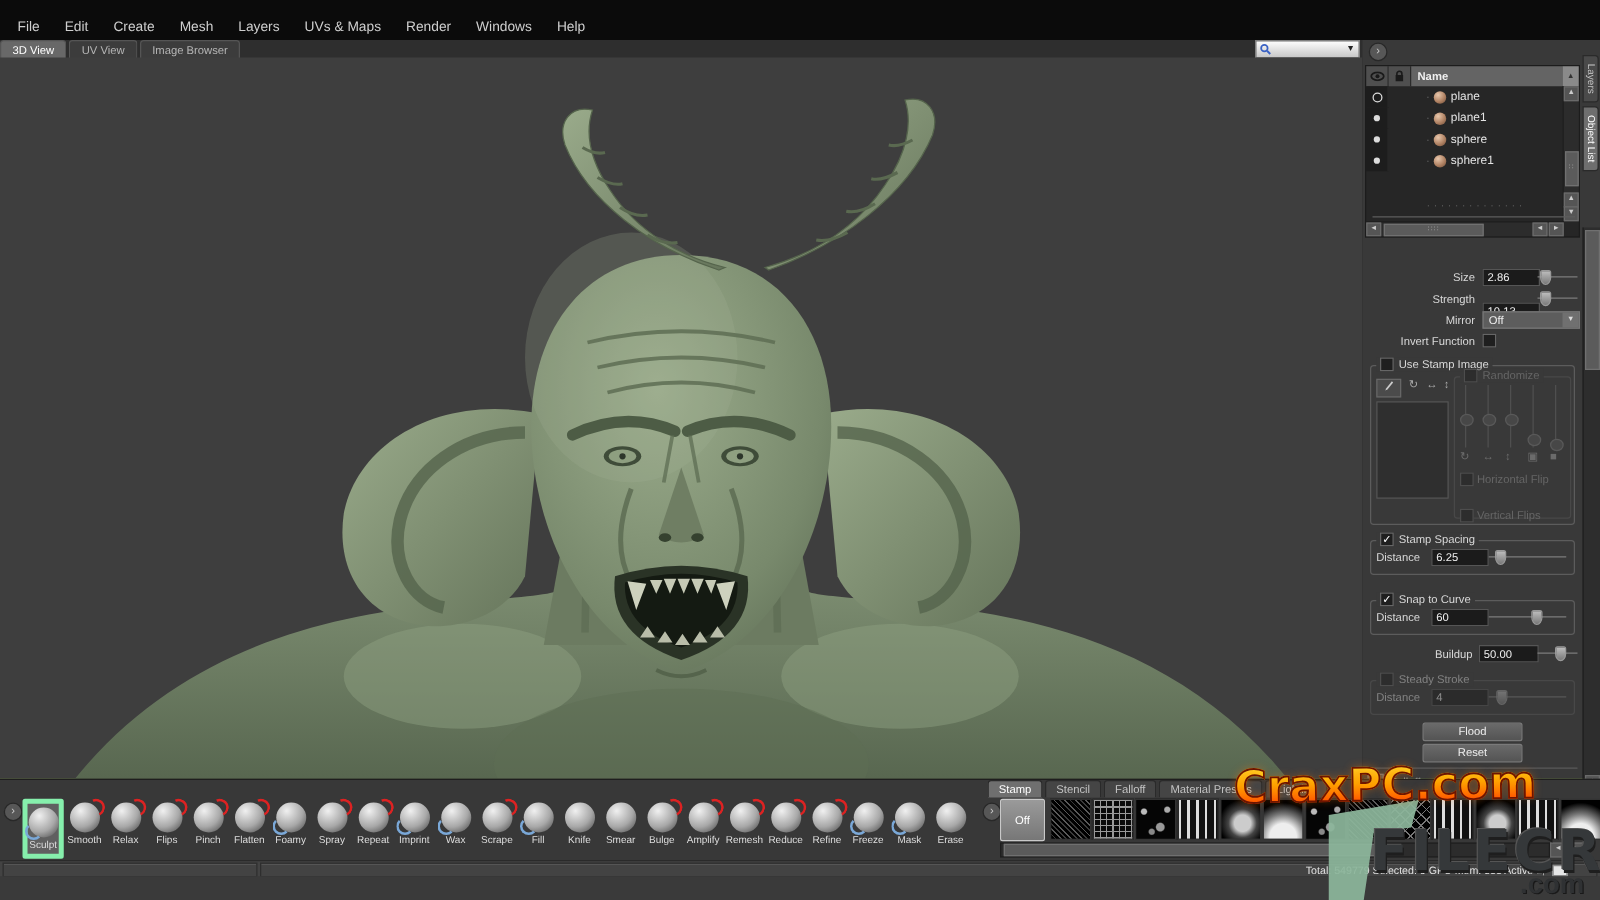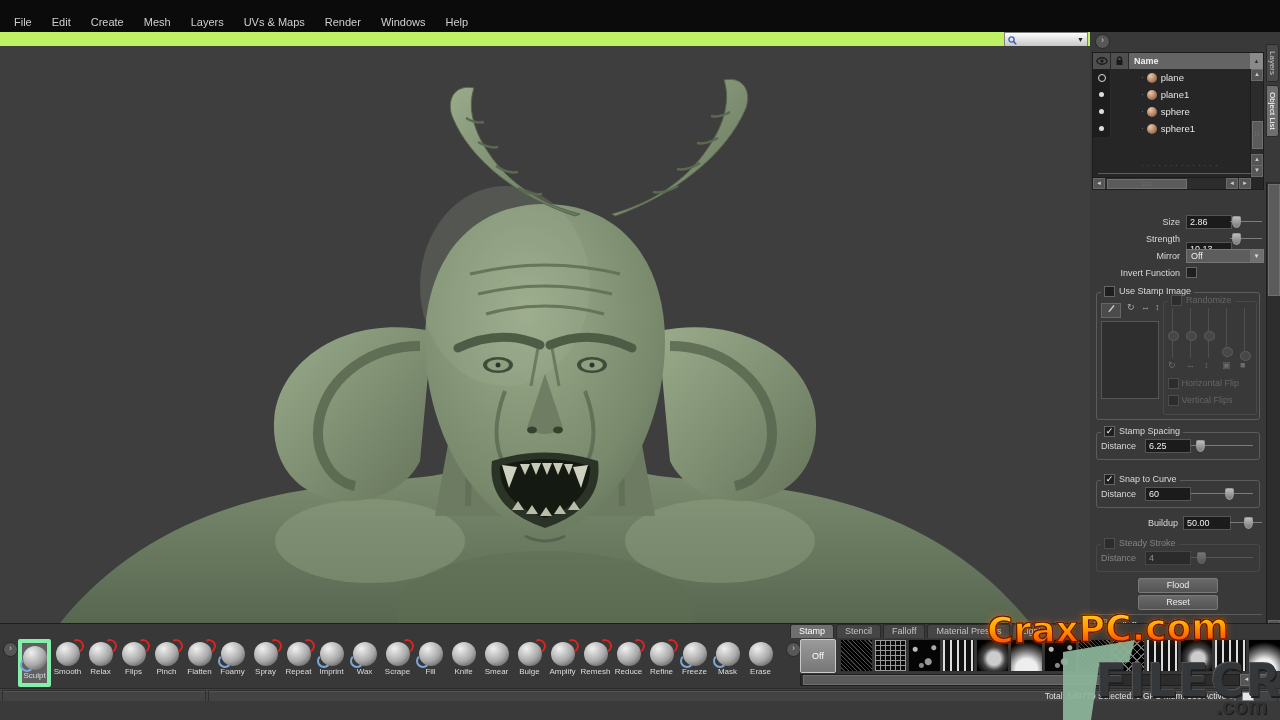--- a/index.html
+++ b/index.html
@@ -135,20 +135,25 @@
       <div class="menu-item">Edit</div>
       <div class="menu-item">Create</div>
       <div class="menu-item">Mesh</div>
       <div class="menu-item">Layers</div>
       <div class="menu-item">UVs &amp; Maps</div>
       <div class="menu-item">Render</div>
       <div class="menu-item">Windows</div>
       <div class="menu-item">Help</div>
     </div>
 
+  <div id="tabsrow">
+      <div class="vtab active">3D View</div>
+      <div class="vtab">UV View</div>
+      <div class="vtab">Image Browser</div>
+    </div>
   <div id="cam-dd">
     <span class="magwrap">
       <svg width="9" height="9" viewBox="0 0 9 9">
           <circle cx="3.5" cy="3.5" r="2.6" fill="none" stroke="#3a62c4" stroke-width="1.4"></circle>
           <line x1="5.6" y1="5.6" x2="8.2" y2="8.2" stroke="#3a62c4" stroke-width="1.6"></line>
         </svg>
     </span>
     <span class="arrow">▼</span>
   </div>
 
@@ -364,21 +369,21 @@
               </div>
             </div>
           <span class="iconbtn" style="position:absolute;left:4px;top:58px;">↻</span>
           <span class="iconbtn" style="position:absolute;left:22px;top:58px;">↔</span>
           <span class="iconbtn" style="position:absolute;left:40px;top:58px;">↕</span>
           <span class="iconbtn" style="position:absolute;left:58px;top:58px;">▣</span>
           <span class="iconbtn" style="position:absolute;left:76px;top:58px;">■</span>
           <div style="position:absolute;left:4px;top:76px;color:#999;">
             <span class="checkbox"></span> <span>Horizontal Flip</span>
           </div>
-          <div style="position:absolute;left:4px;top:93px;color:#999;text-align:center;">
+          <div style="position:absolute;left:4px;top:105px;color:#999;text-align:center;">
             <span class="checkbox"></span> <span>Vertical Flips</span>
           </div>
         </div>
       </div>
 
       <div class="group" style="left:6px;top:250px;width:162px;height:26px;">
         <div class="legend">
           <span class="checkbox">✓</span><span>Stamp Spacing</span>
         </div>
         <div class="plabel" style="left:4px;top:8px;width:40px;text-align:left;">Distance</div>

